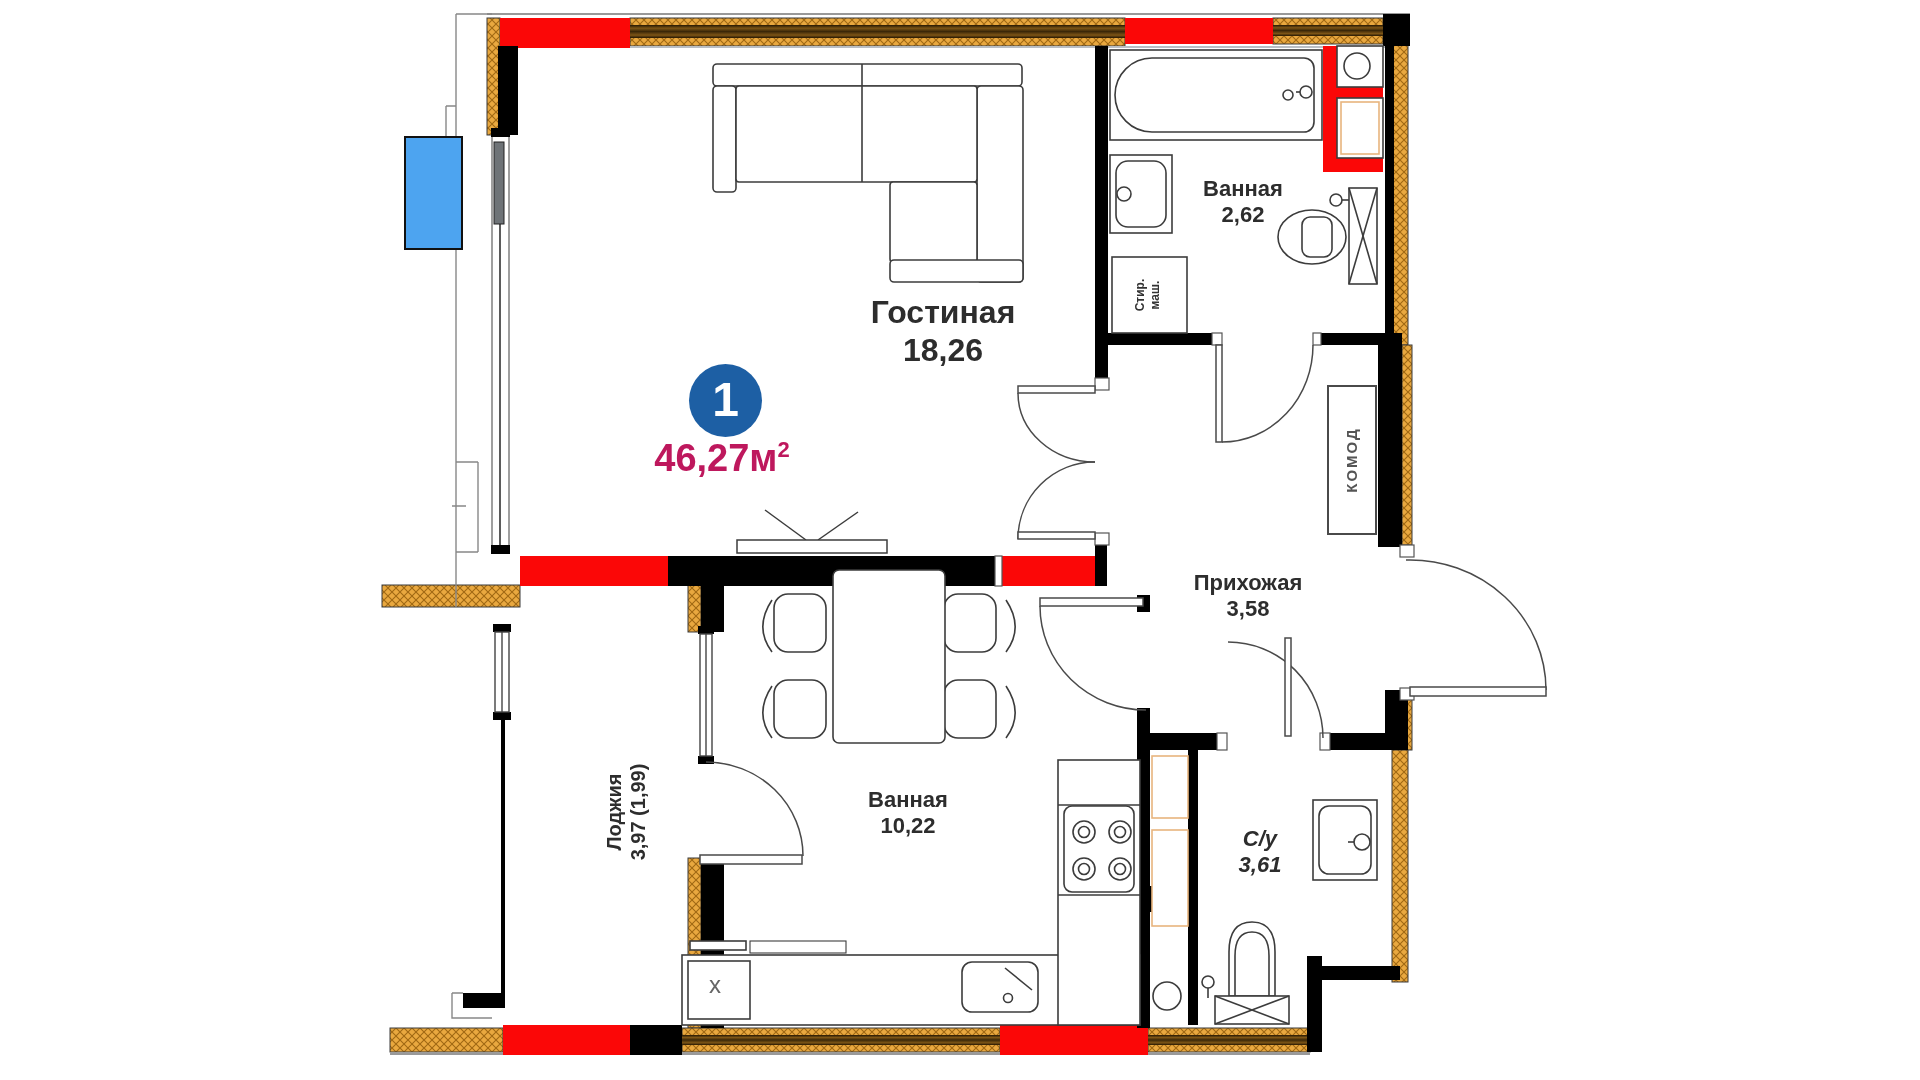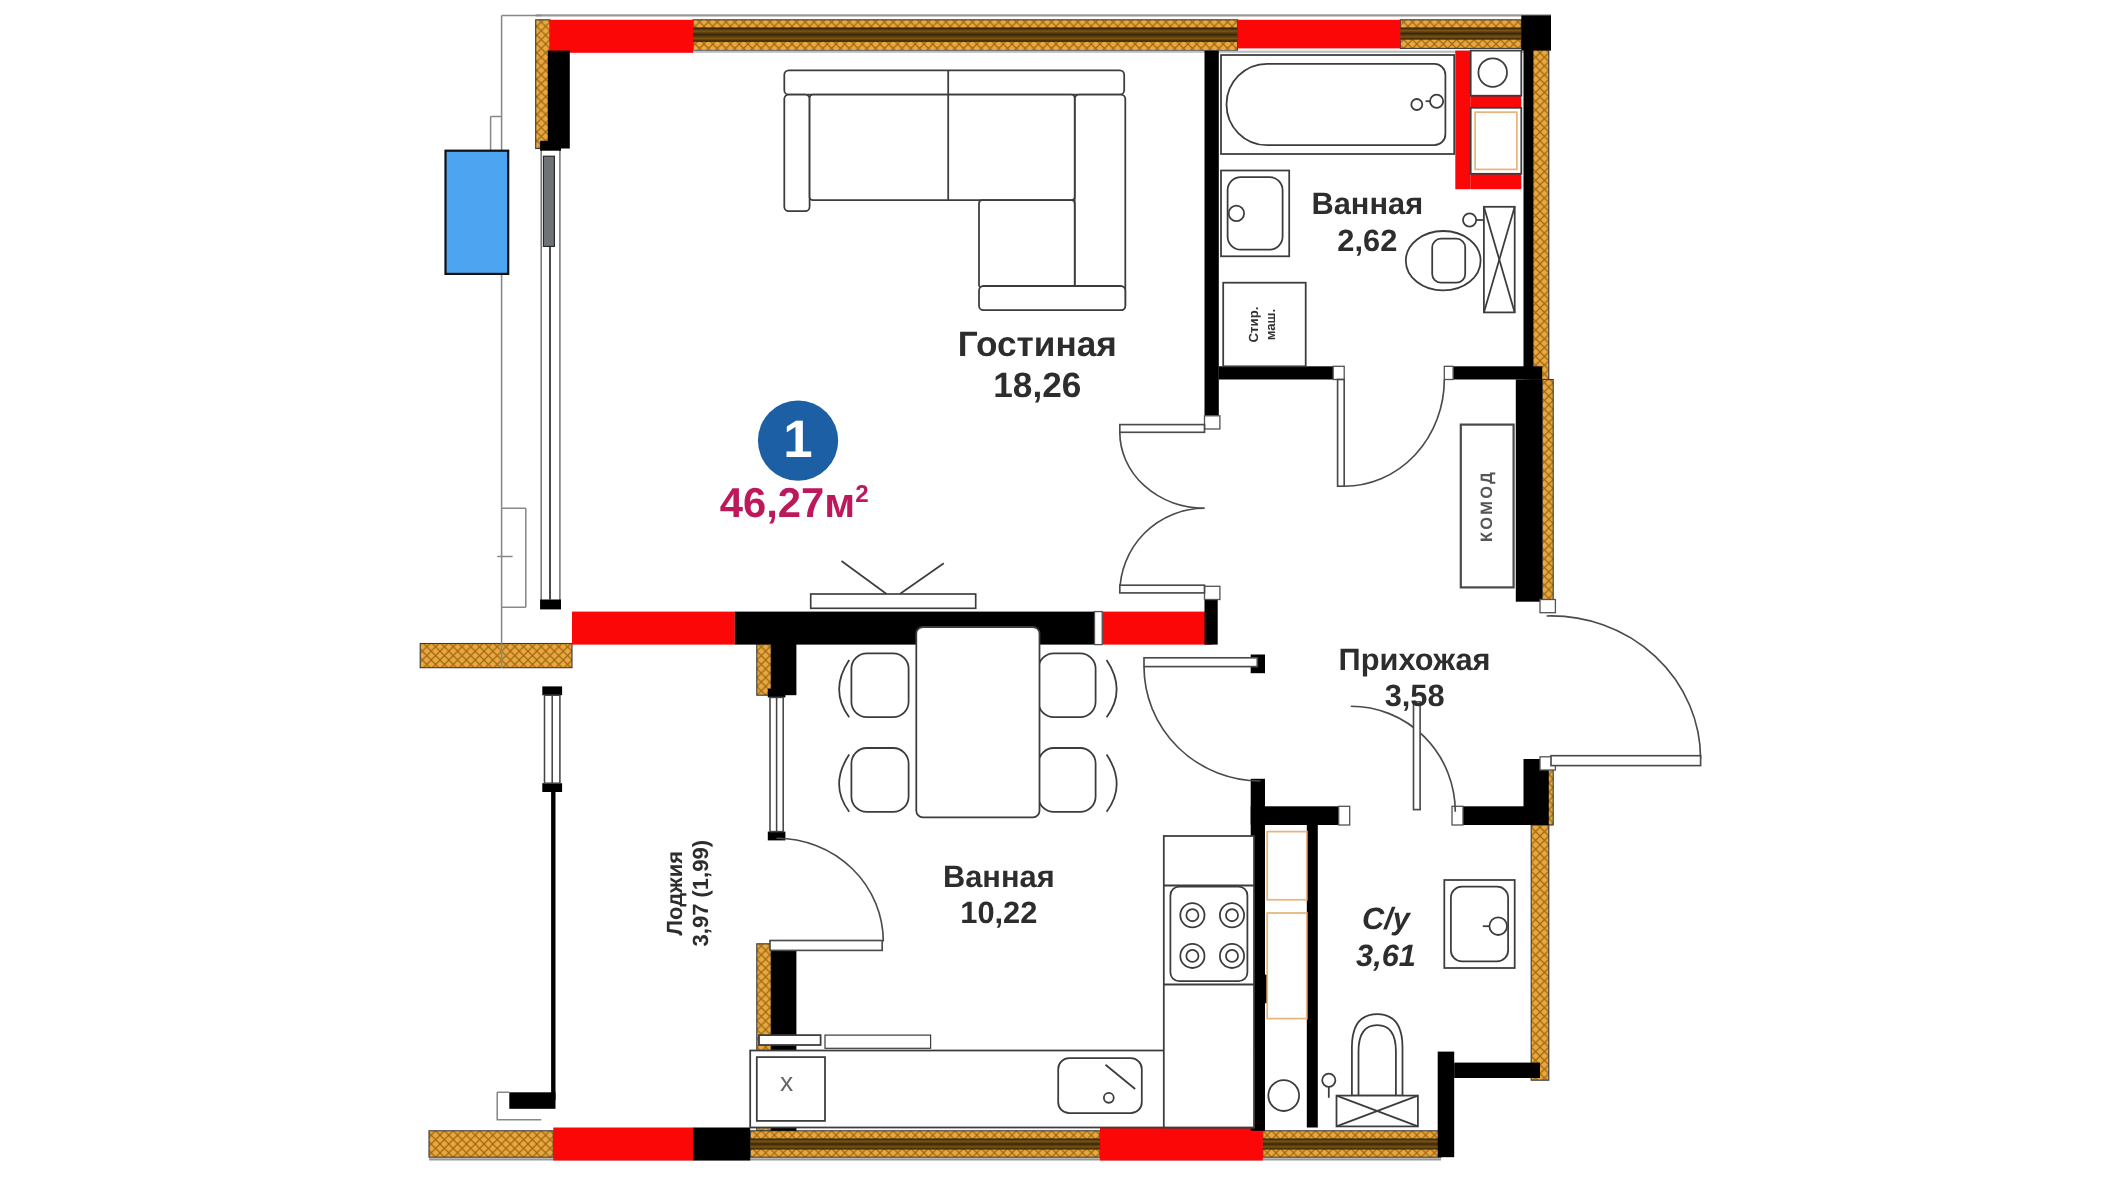--- a/index.html
+++ b/index.html
@@ -3,21 +3,21 @@
 <meta charset="utf-8">
 <style>
   html,body{margin:0;padding:0;background:#fff;}
   .canvas{position:relative;width:1920px;height:1080px;background:#ffffff;overflow:hidden;
           font-family:"Liberation Sans", sans-serif;}
   svg{position:absolute;left:0;top:0;}
   .lbl{position:absolute;font-weight:700;color:#2d2d2d;text-align:center;
        transform:translate(-50%,-50%);line-height:1.18;white-space:nowrap;}
   .lbl .num{display:block;}
   .lbl-living{font-size:32px;}
-  .lbl-room{font-size:28px;}
+  .lbl-room{font-size:22px;}
   .badge{position:absolute;left:689px;top:364px;width:73px;height:73px;border-radius:50%;
          background:#1D5FA4;color:#fff;font-weight:700;font-size:48px;text-align:center;line-height:71px;}
   .area{position:absolute;left:722px;top:458px;transform:translate(-50%,-50%);
         font-weight:700;font-size:38px;color:#be185d;white-space:nowrap;}
   .area sup{font-size:22px;}
   .vtext{position:absolute;transform:translate(-50%,-50%) rotate(-90deg);
          font-weight:700;color:#2d2d2d;text-align:center;white-space:nowrap;line-height:1.2;}
   .loggia-lbl{left:626px;top:812px;font-size:20px;}
   .komod-box{position:absolute;left:1327px;top:385px;width:50px;height:150px;
              border:2px solid #4a4a4a;background:#fff;box-sizing:border-box;}
@@ -276,21 +276,21 @@
   <div class="lbl lbl-living" style="left:943px;top:332px;">
     <span>Гостиная</span>
     <span class="num">18,26</span>
   </div>
 
   <div class="lbl lbl-room" style="left:1243px;top:202px;">
     <span>Ванная</span>
     <span class="num">2,62</span>
   </div>
 
-  <div class="lbl lbl-room" style="left:1248px;top:616px;margin-left:38px;">
+  <div class="lbl lbl-room" style="left:1248px;top:596px;">
     <span>Прихожая</span>
     <span class="num">3,58</span>
   </div>
 
   <div class="lbl lbl-room" style="left:908px;top:813px;">
     <span>Ванная</span>
     <span class="num">10,22</span>
   </div>
 
   <div class="lbl lbl-room" style="left:1260px;top:852px;font-style:italic;">

